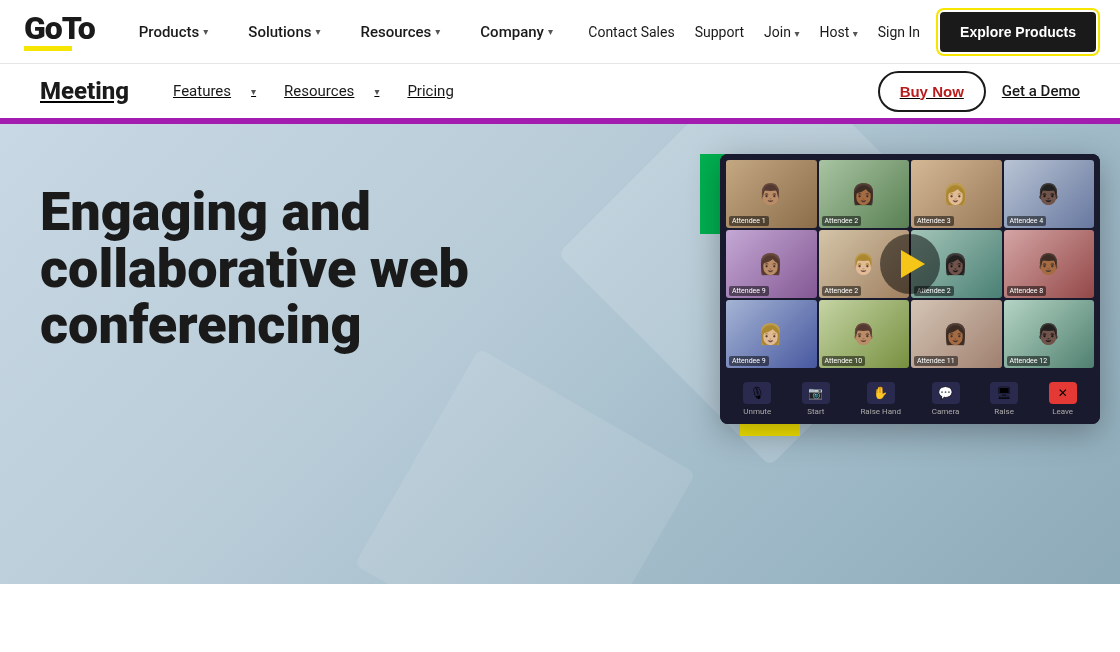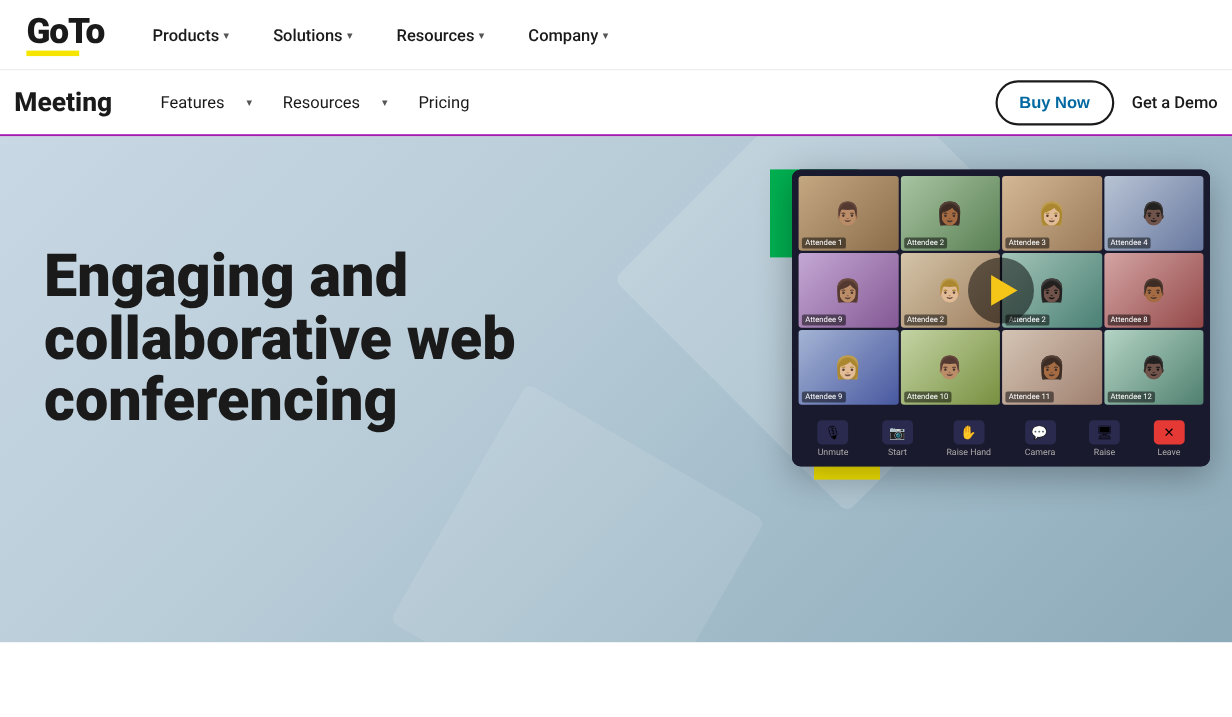--- a/index.html
+++ b/index.html
@@ -62,44 +62,45 @@
       border-radius: 4px;
       outline: 2px solid #f5e500;
       outline-offset: 2px;
     }
 
     
     .sub-nav {
       display: flex;
       align-items: center;
       justify-content: space-between;
-      padding: 0 13px;
+      padding: 0 40px;
       height: 60px;
-      border-bottom: 2px solid #a21caf;
+      border-bottom: 6px solid #a21caf;
       background: #fff;
+      text-decoration: underline;
     }
     .sub-nav-left { display: flex; align-items: center; gap: 32px; }
     .sub-nav-brand {
       font-size: 24px;
       font-weight: 800;
       color: #1a1a1a;
     }
     .sub-nav-links { display: flex; align-items: center; gap: 4px; }
     .sub-nav-item {
       display: flex; align-items: center; gap: 20px;
       padding: 8px 12px;
       font-size: 15px;
       font-weight: 400;
       color: #1a1a1a;
       cursor: pointer;
     }
     .sub-nav-right { display: flex; align-items: center; gap: 16px; }
     .buy-now-btn {
       background: #fff;
-      color: #0369a1;
+      color: #b91c1c;
       border: 2px solid #1a1a1a;
       padding: 10px 20px;
       font-size: 15px;
       font-weight: 600;
       cursor: pointer;
       border-radius: 25px;
     }
     .get-demo-link {
       font-size: 15px;
       font-weight: 500;
@@ -143,21 +144,20 @@
       border-radius: 8px;
     }
 
     .hero-content { flex: 1; max-width: 560px; z-index: 2; }
     .hero-title {
       font-size: 54px;
       font-weight: 900;
       line-height: 1.05;
       color: #1a1a1a;
       margin-bottom: 24px;
-      margin-top: 40px;
     }
     .hero-subtitle {
       font-size: 17px;
       color: #1a1a1a;
       line-height: 1.6;
       max-width: 440px;
     }
 
     
     .hero-video-wrapper {
@@ -321,20 +321,36 @@
       <div class="nav-item">
         <span>Resources</span>
         <span class="chevron">▾</span>
       </div>
       <div class="nav-item">
         <span>Company</span>
         <span class="chevron">▾</span>
       </div>
     </div>
   </div>
+  <div class="top-nav-right">
+    <div class="top-right-links">
+      <span class="top-link">Contact Sales</span>
+      <span class="top-link">Support</span>
+      <span class="top-link">
+        <span>Join</span>
+        <span class="chevron">▾</span>
+      </span>
+      <span class="top-link">
+        <span>Host</span>
+        <span class="chevron">▾</span>
+      </span>
+      <span class="top-link">Sign In</span>
+    </div>
+    <button class="explore-btn">Explore Products</button>
+  </div>
 </nav>
 
 <nav class="sub-nav">
   <div class="sub-nav-left">
     <span class="sub-nav-brand">Meeting</span>
     <div class="sub-nav-links">
       <div class="sub-nav-item">
         <span>Features</span>
         <span class="chevron">▾</span>
       </div>

